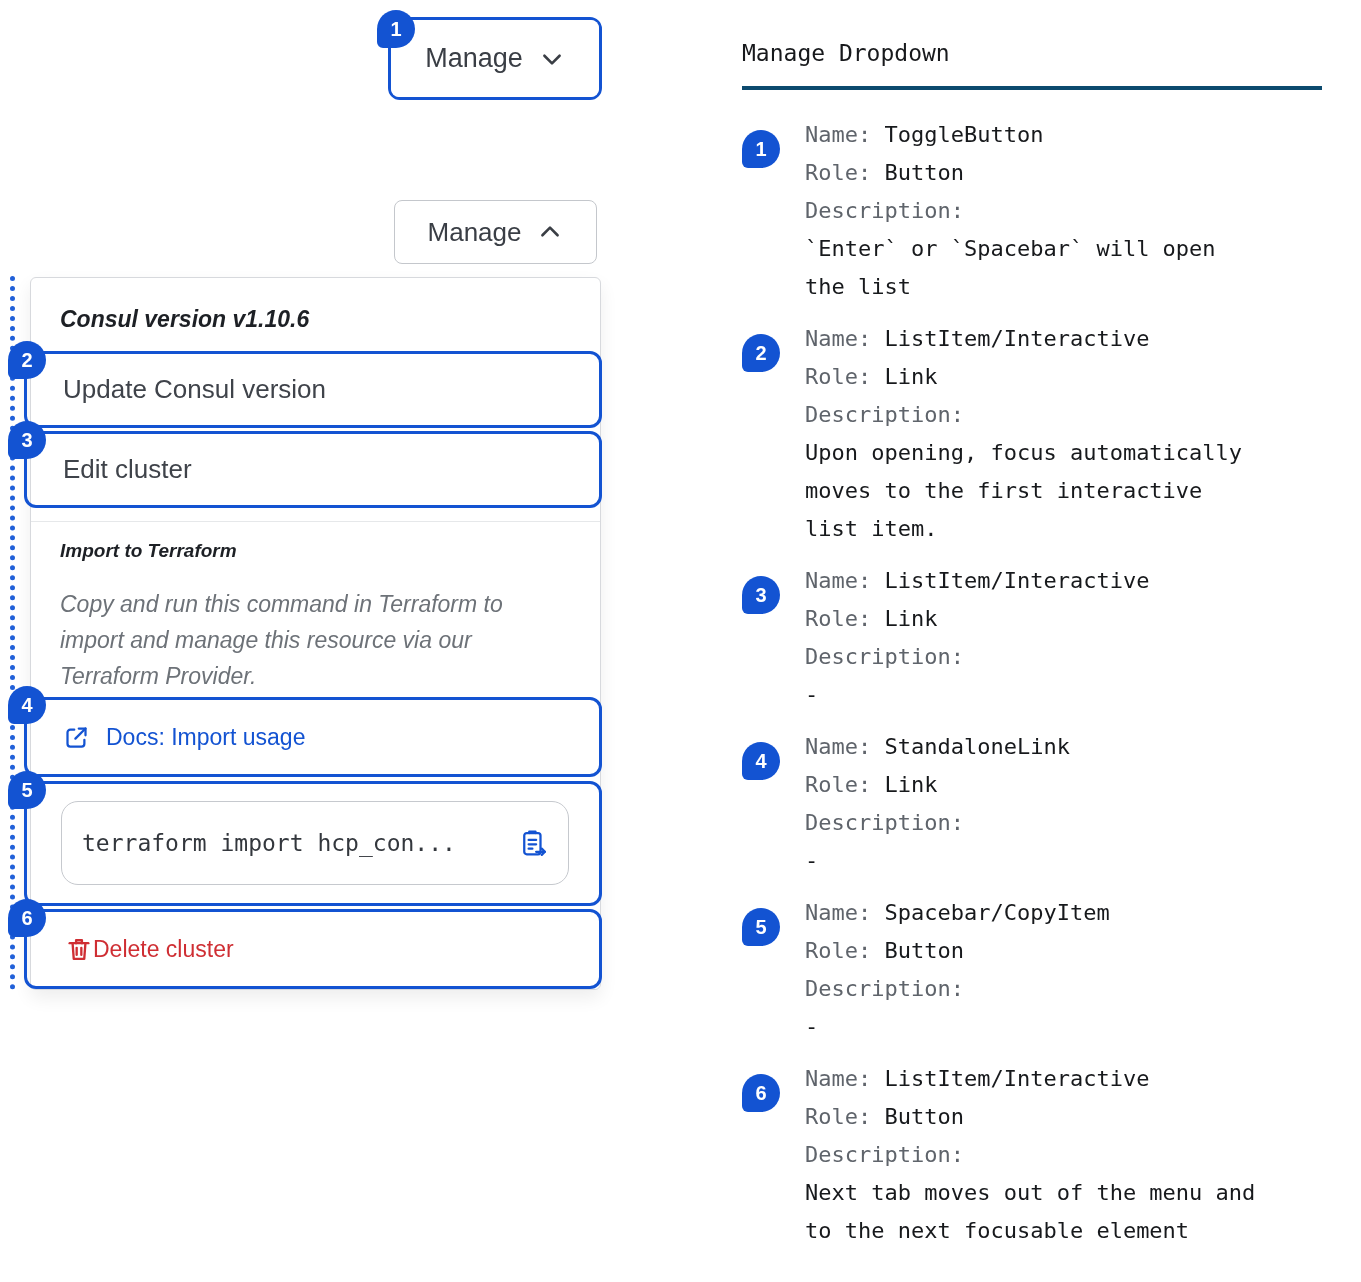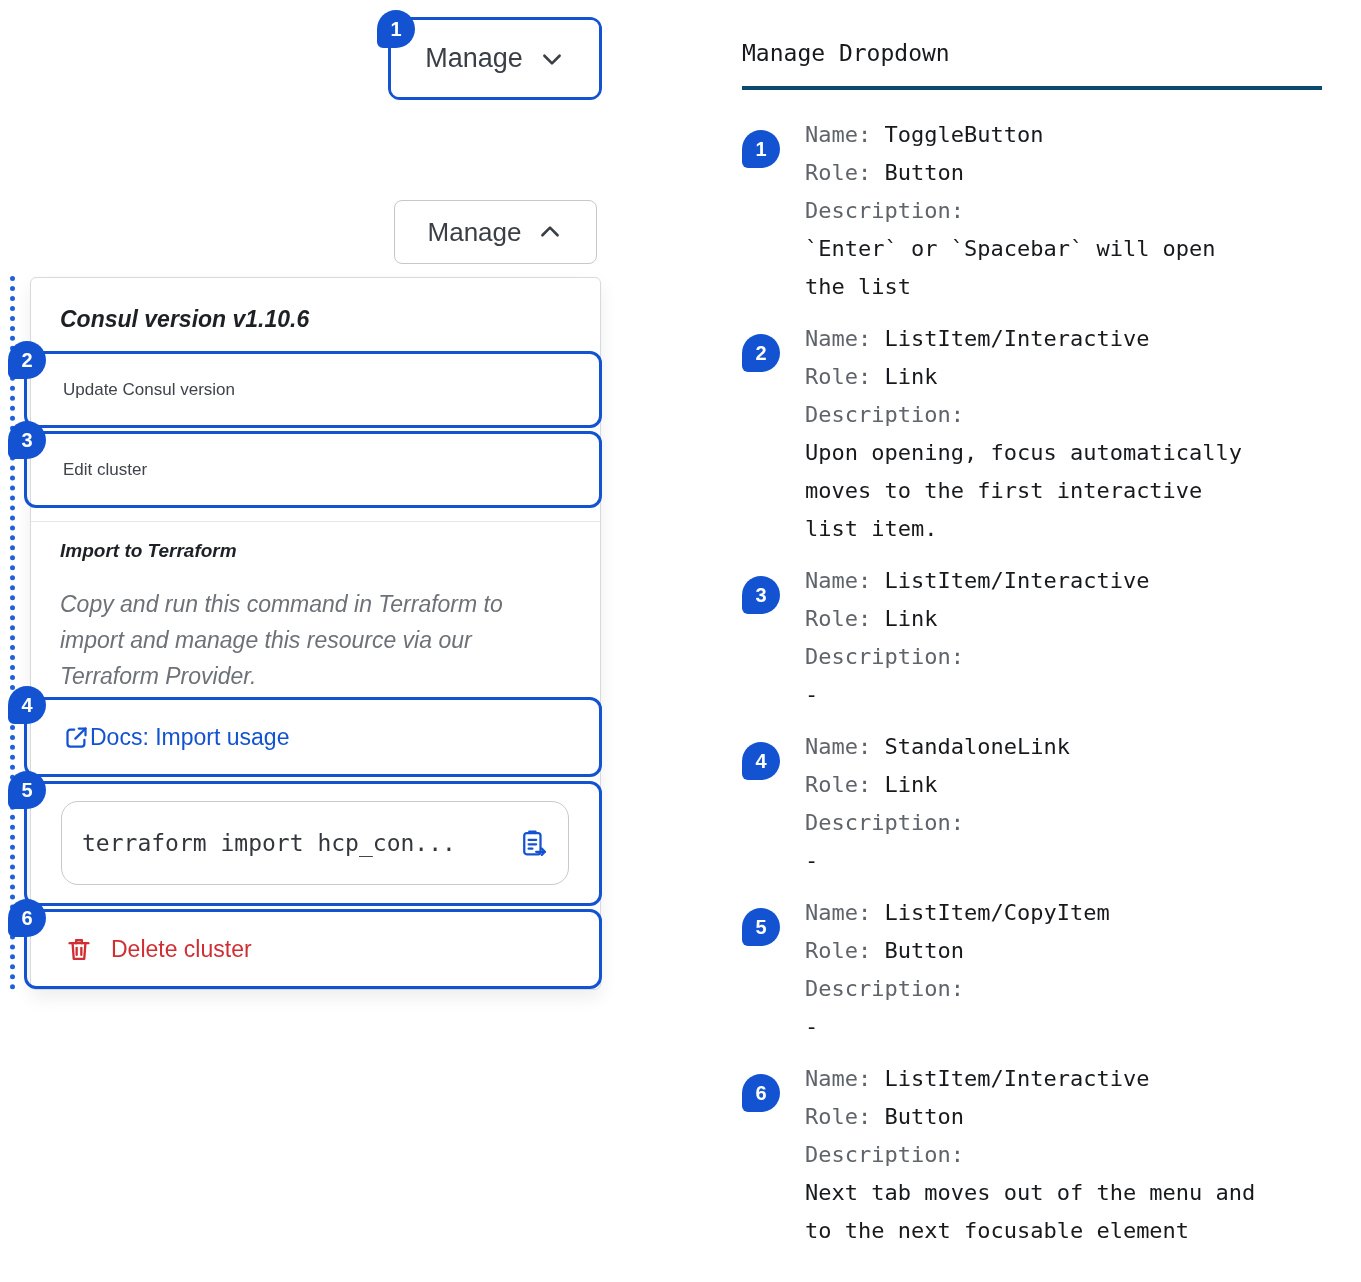--- a/index.html
+++ b/index.html
@@ -72,58 +72,58 @@
   }
   .panel-text { position: absolute; z-index: 3; font-style: italic; }
   .version-header {
     left: 60px; top: 306px;
     font-size: 23px; font-weight: 700; color: #1d2025;
   }
   .menu-item-label {
     width: 100%; height: 100%;
     display: flex; align-items: center;
     padding-left: 36px;
-    font-size: 17px; color: #3f434a;
+    font-size: 26px; color: #3f434a;
     cursor: pointer;
   }
   .panel-divider {
     position: absolute;
     left: 31px; top: 521px; width: 569px; height: 1px;
     background: #e6e8ea; z-index: 2;
   }
   .import-title {
     left: 60px; top: 540px;
     font-size: 19px; font-weight: 700; color: #1d2025;
   }
   .import-desc {
     left: 60px; top: 586px; width: 512px;
     font-size: 23px; line-height: 36px; color: #6d7278;
   }
   .docs-link-row {
     width: 100%; height: 100%;
-    display: flex; align-items: center; gap: 0;
+    display: flex; align-items: center; gap: 16px;
     padding-left: 36px;
     cursor: pointer;
   }
   .docs-link-text { font-size: 23px; font-weight: 500; color: #1353d2; }
   .code-field {
     position: absolute;
     left: 34px; top: 17px; width: 508px; height: 84px;
     background: #ffffff;
     border: 1px solid #c6c9ce;
     border-radius: 17px;
     display: flex; align-items: center; justify-content: space-between;
     padding: 0 20px;
     font-family: "DejaVu Sans Mono", monospace;
     font-size: 23px; color: #33373d;
   }
   .copy-btn { background: none; border: none; cursor: pointer; display: flex; align-items: center; }
   .delete-row {
     width: 100%; height: 100%;
-    display: flex; align-items: center; gap: 18px;
+    display: flex; align-items: center; 
     padding-left: 38px;
     cursor: pointer;
     border-radius: 16px;
   }
   .delete-text { font-size: 23px; font-weight: 500; color: #cf2e33; }
   
   .spec {
     position: absolute;
     left: 742px; top: 38px; width: 580px;
     font-family: "DejaVu Sans Mono", monospace;
@@ -277,21 +277,21 @@
         <div><span class="lbl">Name:</span> <span class="val">StandaloneLink</span></div>
         <div><span class="lbl">Role:</span> <span class="val">Link</span></div>
         <div class="lbl">Description:</div>
         <div class="desc val">-</div>
       </div>
     </div>
 
     <div class="entry">
       <div class="badge">5</div>
       <div class="entry-body">
-        <div><span class="lbl">Name:</span> <span class="val">ListItem/CopyItem</span></div>
+        <div><span class="lbl">Name:</span> <span class="val">Spacebar/CopyItem</span></div>
         <div><span class="lbl">Role:</span> <span class="val">Button</span></div>
         <div class="lbl">Description:</div>
         <div class="desc val">-</div>
       </div>
     </div>
 
     <div class="entry">
       <div class="badge">6</div>
       <div class="entry-body">
         <div><span class="lbl">Name:</span> <span class="val">ListItem/Interactive</span></div>

